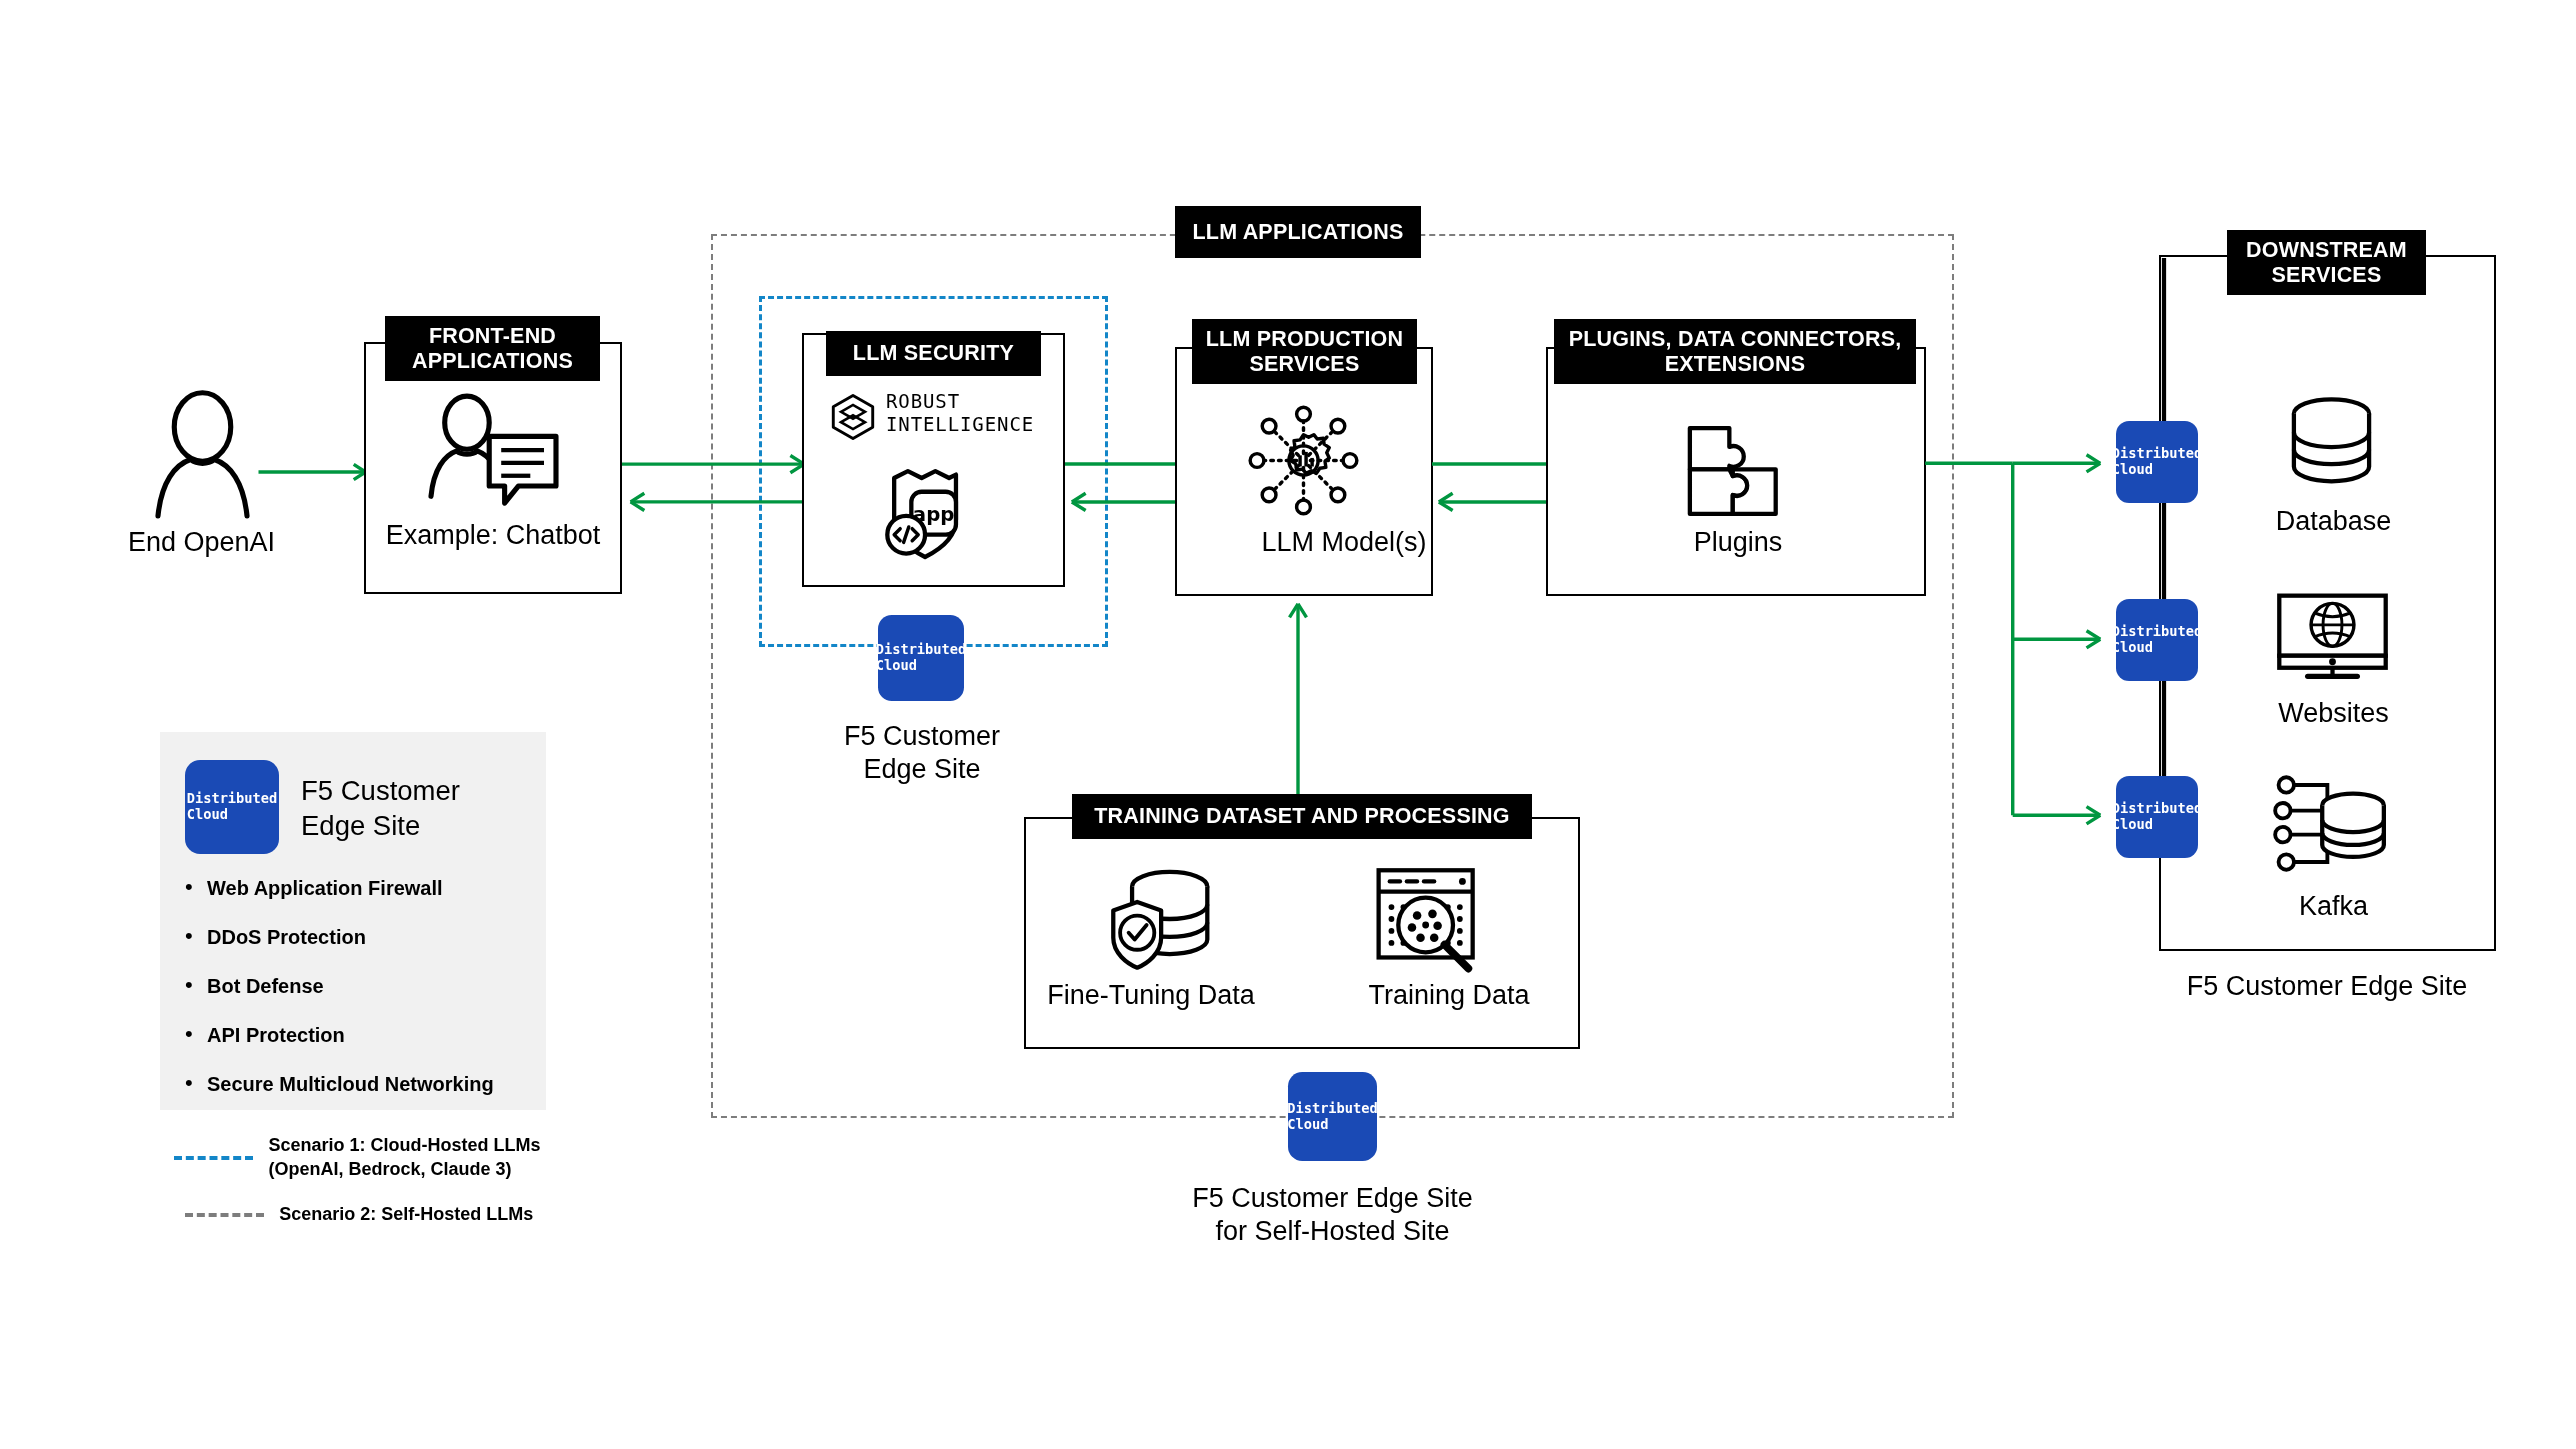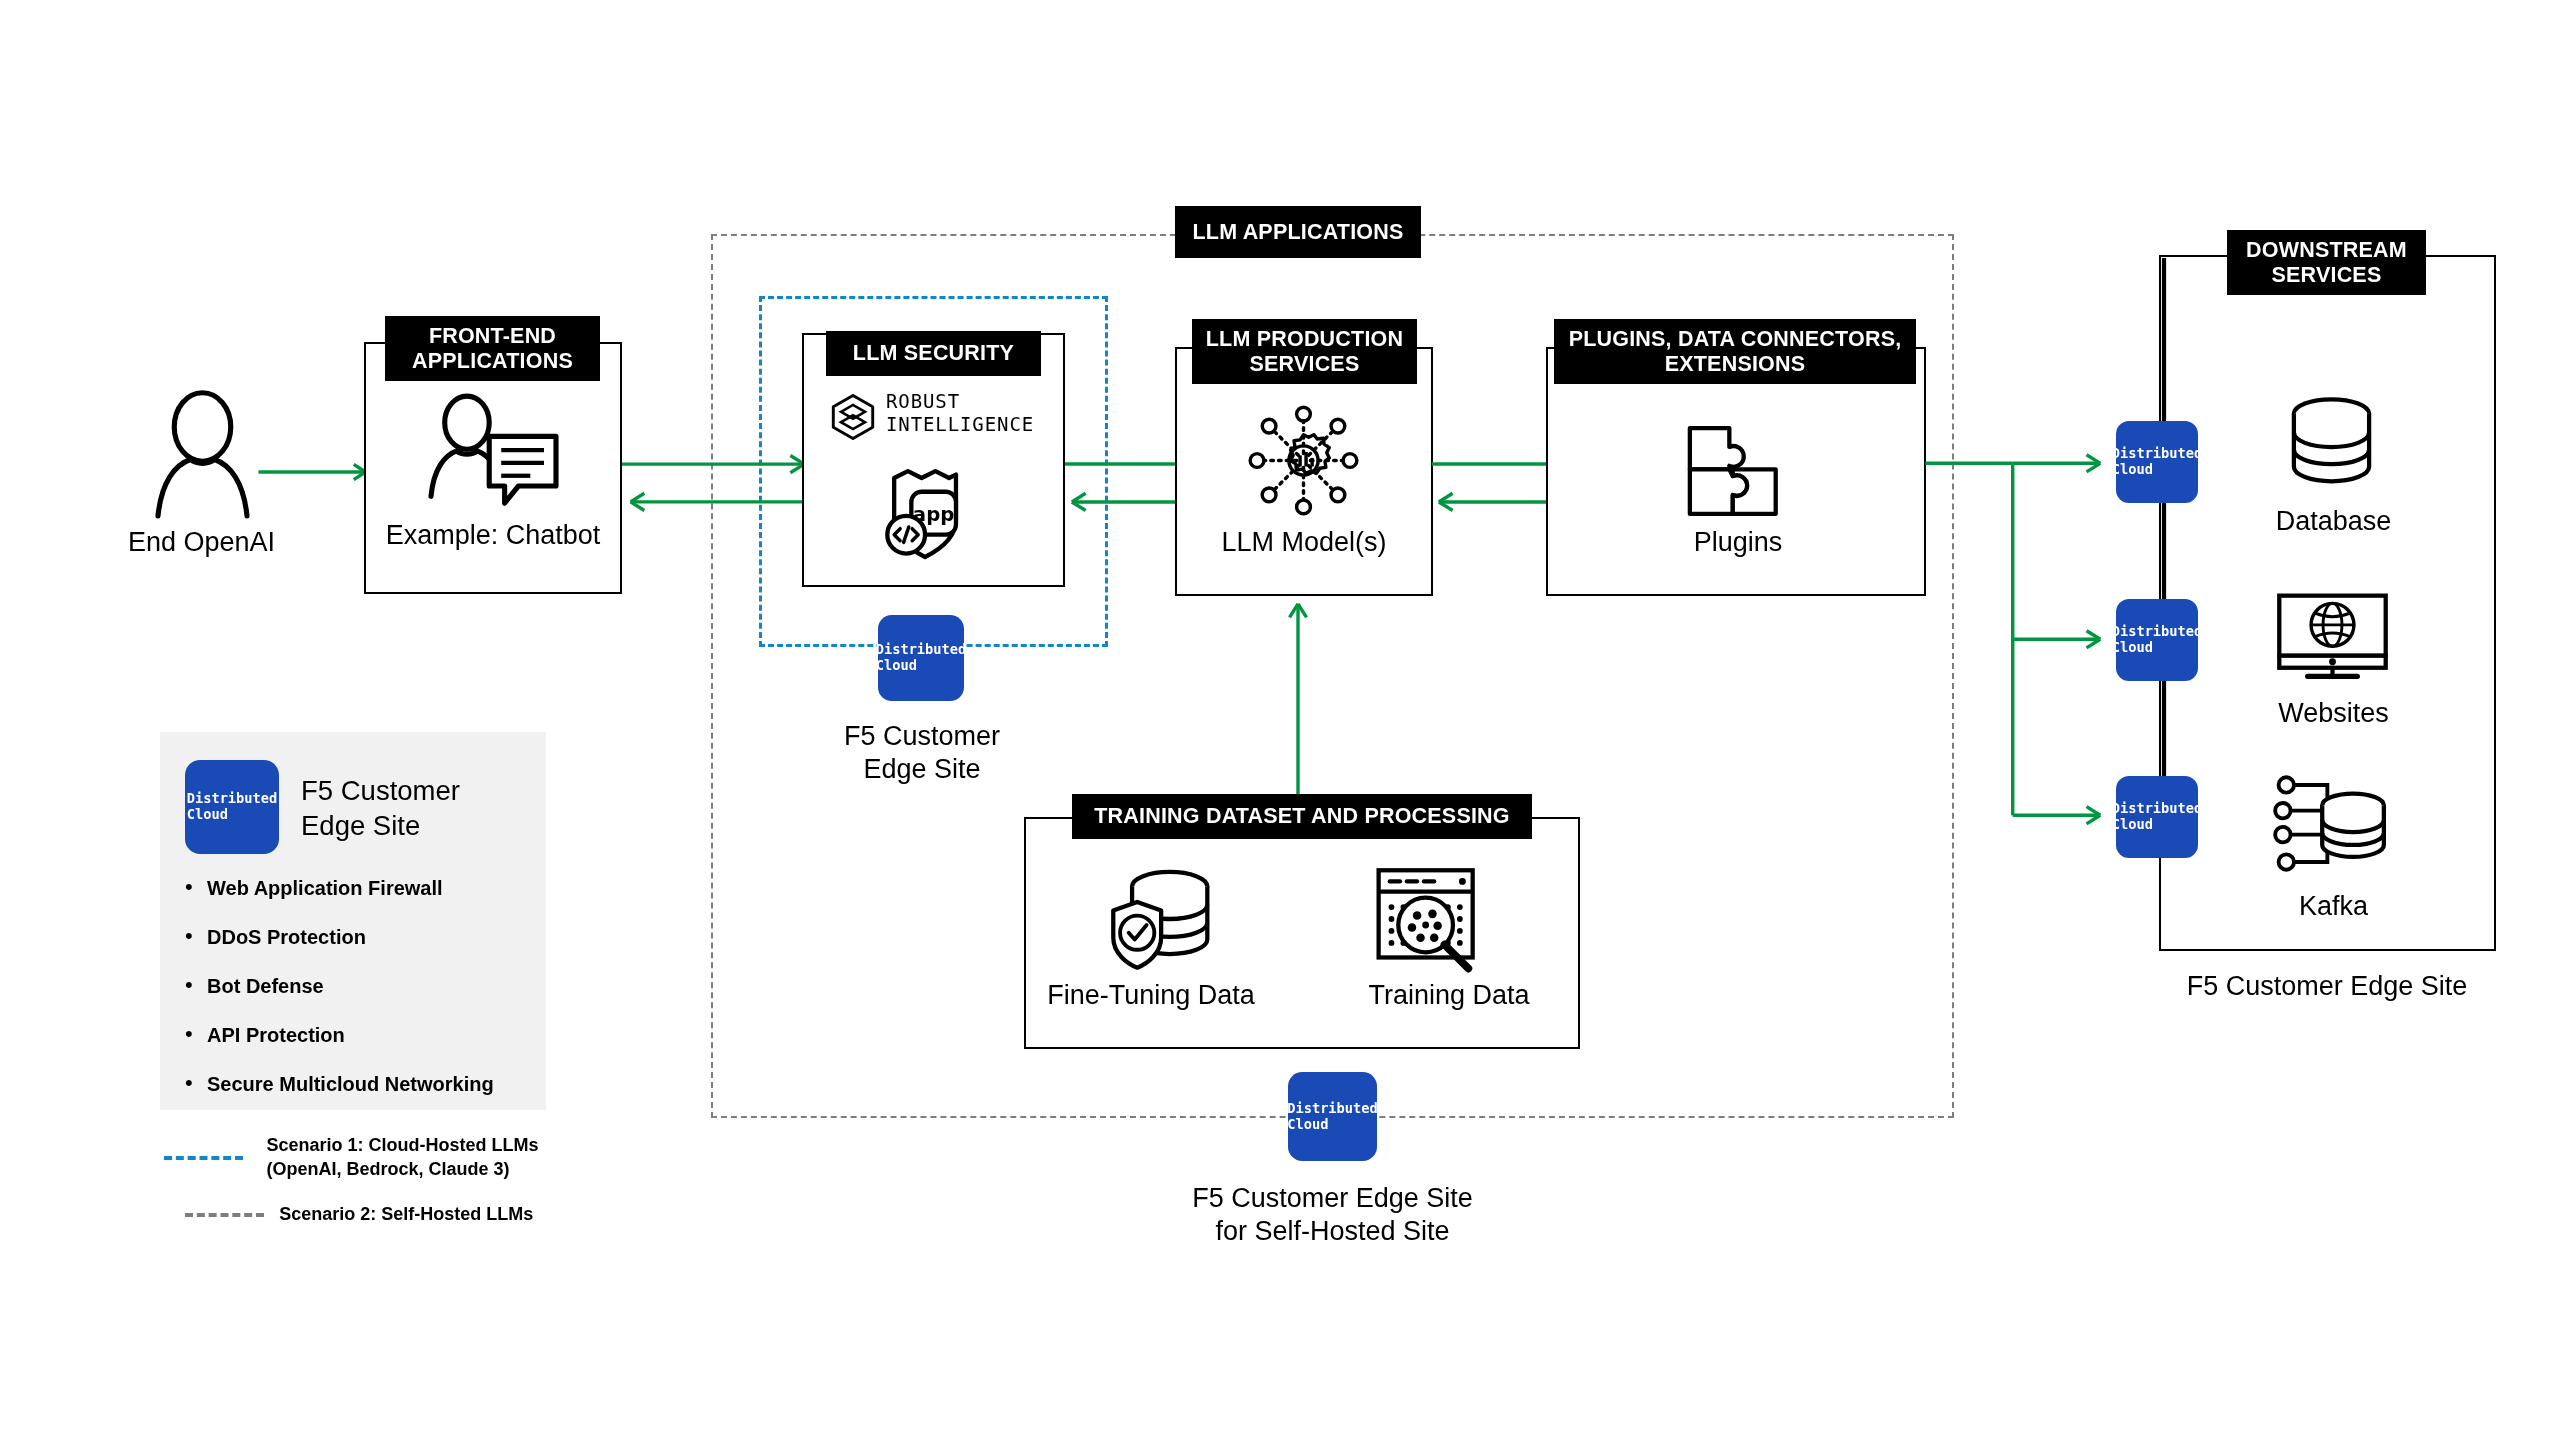--- a/index.html
+++ b/index.html
@@ -154,21 +154,21 @@
       <path d="M68 38 l6 3 6-3 4 5 7-1 1 7 6 4 -3 6 3 6 -5 4 1 7 -7 1 -4 6 -6-3 -6 3 -4-5 -7 1 -1-7 -6-4 3-6 -3-6 5-4 -1-7 7-1z" stroke-width="4" stroke-linejoin="round"></path>
       <circle cx="68" cy="68" r="17"></circle>
     </g>
     <g fill="#000">
       <rect x="62" y="62" width="4" height="13"></rect>
       <rect x="69" y="58" width="4" height="17"></rect>
       <rect x="76" y="65" width="4" height="10"></rect>
     </g>
   </svg>
 </div>
-<div class="caption" style="left:1175px;top:526px;width:258px;font-size:27px;">LLM Model(s)</div>
+<div class="caption" style="left:1175px;top:526px;width:258px;font-size:27px;padding-left:40px;">LLM Model(s)</div>
 
 <svg class="abs" style="left:1432px;top:440px;" width="172" height="86" viewBox="0 0 200 100">
   <line x1="0" y1="28" x2="192" y2="28" stroke="#009640" stroke-width="4"></line>
   <path d="M192 28 L176 18 M192 28 L176 38" stroke="#009640" stroke-width="4" fill="none"></path>
   <line x1="192" y1="72" x2="8" y2="72" stroke="#009640" stroke-width="4"></line>
   <path d="M8 72 L24 62 M8 72 L24 82" stroke="#009640" stroke-width="4" fill="none"></path>
 </svg>
 
 <div class="solidbox" style="left:1546px;top:347px;width:380px;height:249px;"></div>
 <div class="chip" style="left:1554px;top:319px;width:362px;height:65px;font-size:21.5px;">PLUGINS, DATA CONNECTORS, EXTENSIONS</div>
@@ -378,21 +378,21 @@
   <div class="legendRow" style="margin-bottom:24px;">
     <span class="bullet">•</span>
     <span class="legItem">API Protection</span>
   </div>
   <div class="legendRow">
     <span class="bullet">•</span>
     <span class="legItem">Secure Multicloud Networking</span>
   </div>
 </div>
 
-<div class="scenRow" style="left:164px;top:1133px;width:378px;gap:8px;">
+<div class="scenRow" style="left:174px;top:1133px;width:378px;">
   <span class="scenLine" style="border-top:4.3px dashed #1386c8;"></span>
   <span class="scenTxt">
     <span style="display:block">Scenario 1: Cloud-Hosted LLMs</span>
     <span style="display:block">(OpenAI, Bedrock, Claude 3)</span>
   </span>
 </div>
 <div class="scenRow" style="left:170px;top:1202px;width:378px;justify-content:center;">
   <span class="scenLine" style="border-top:4.3px dashed #7d7d7d;"></span>
   <span class="scenTxt">Scenario 2: Self-Hosted LLMs</span>
 </div>

